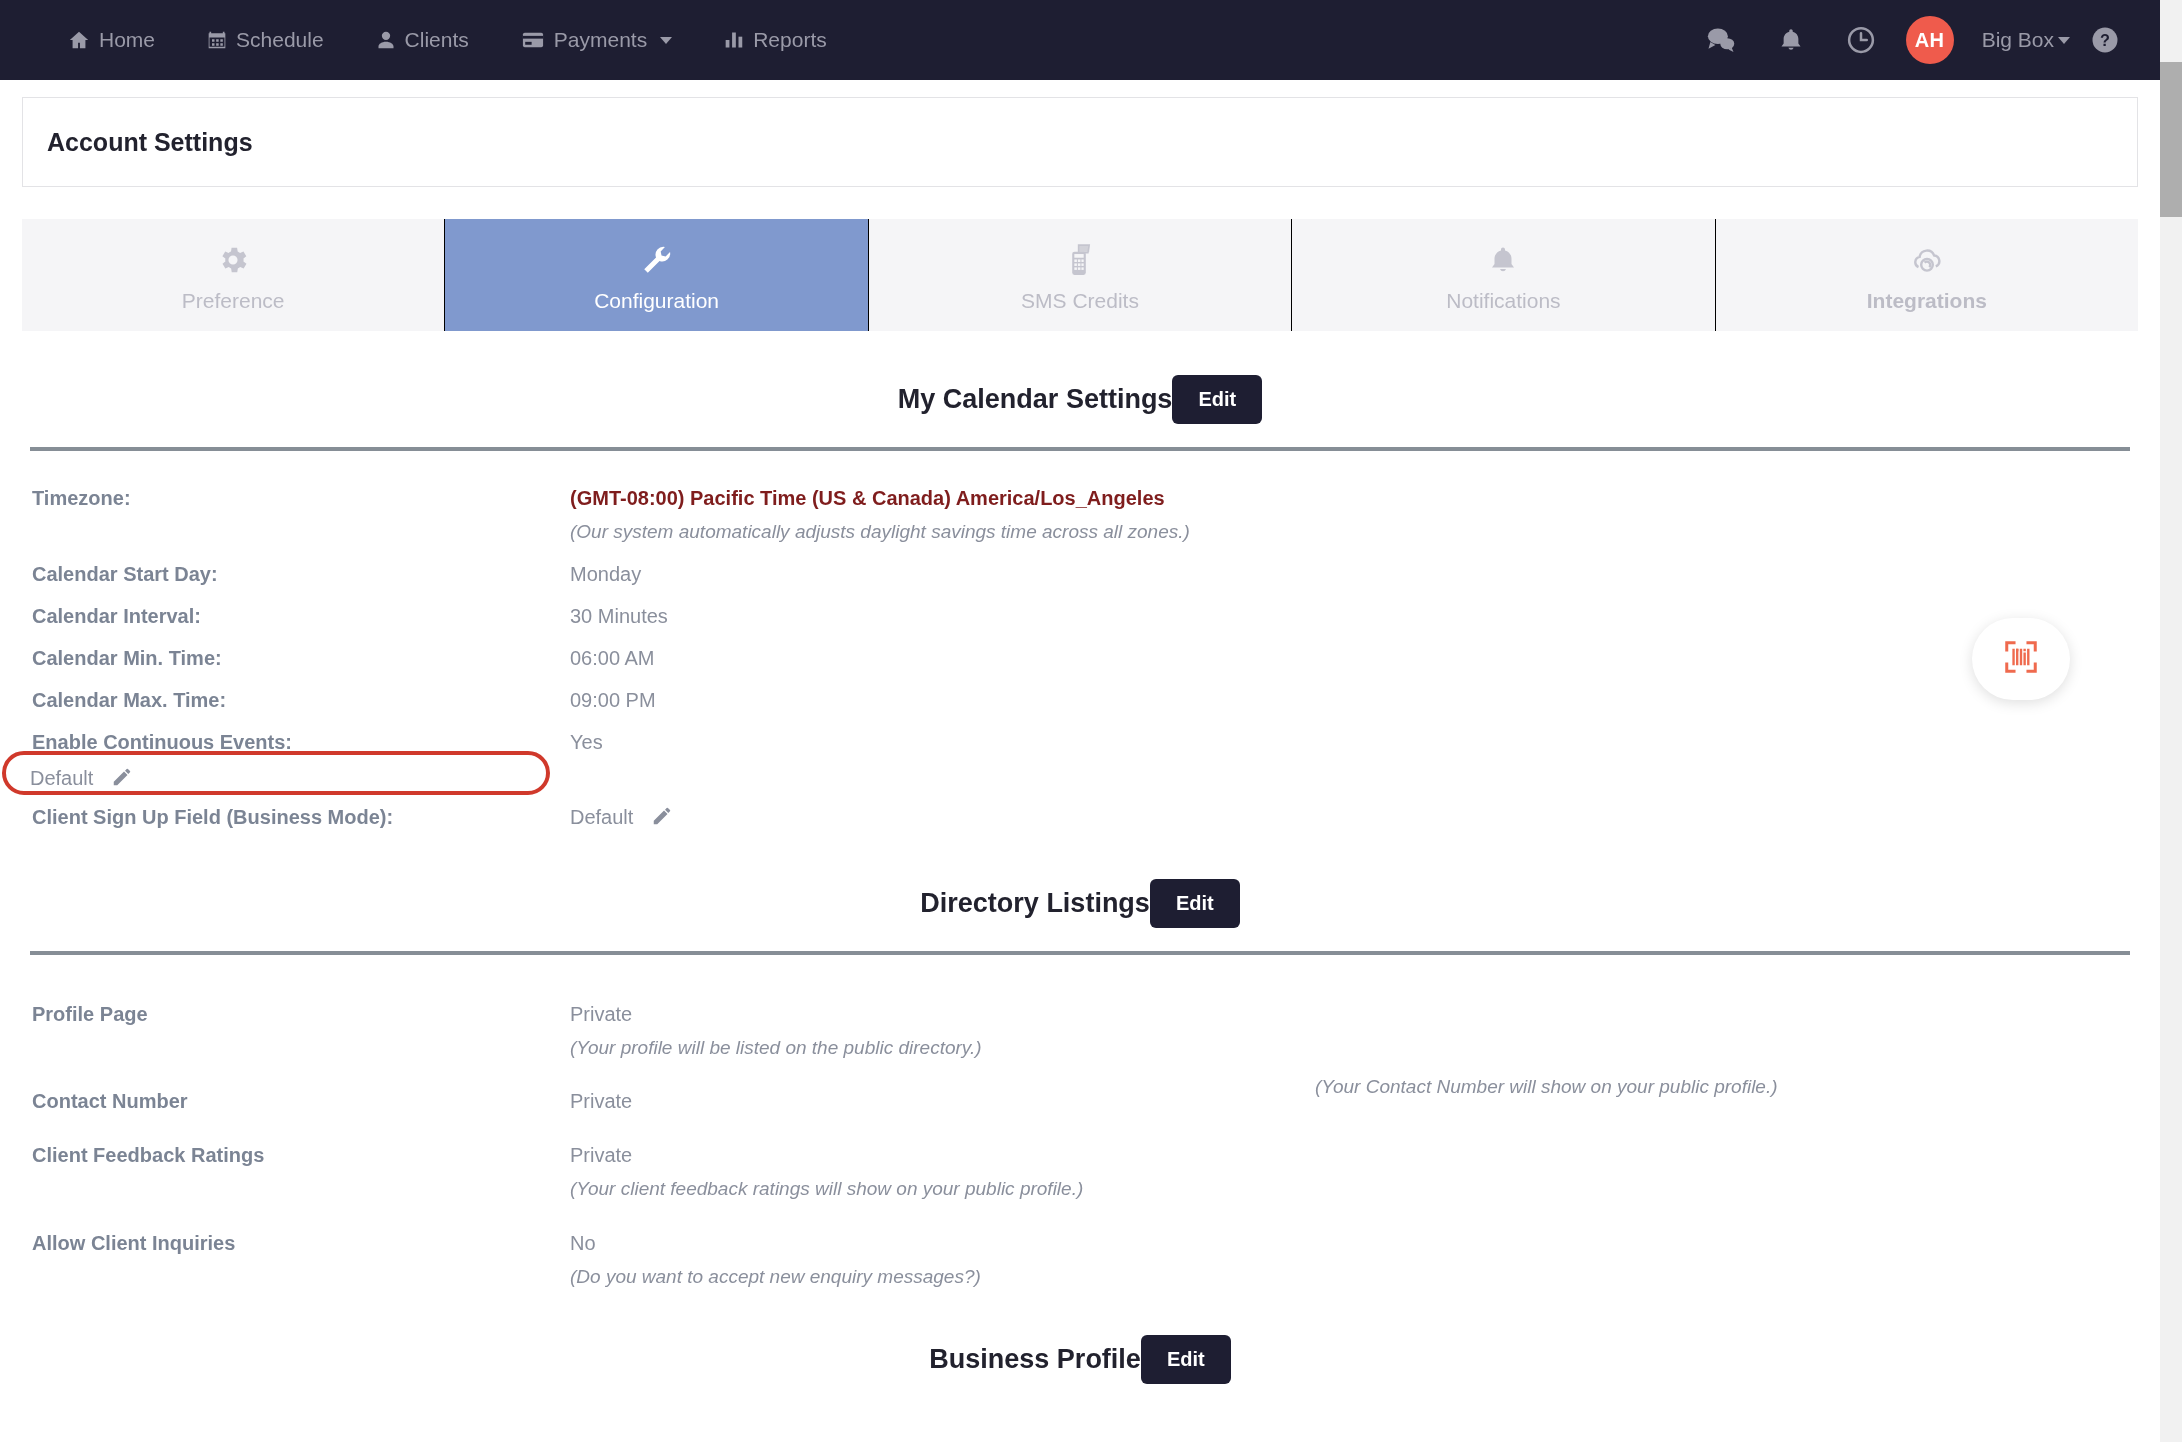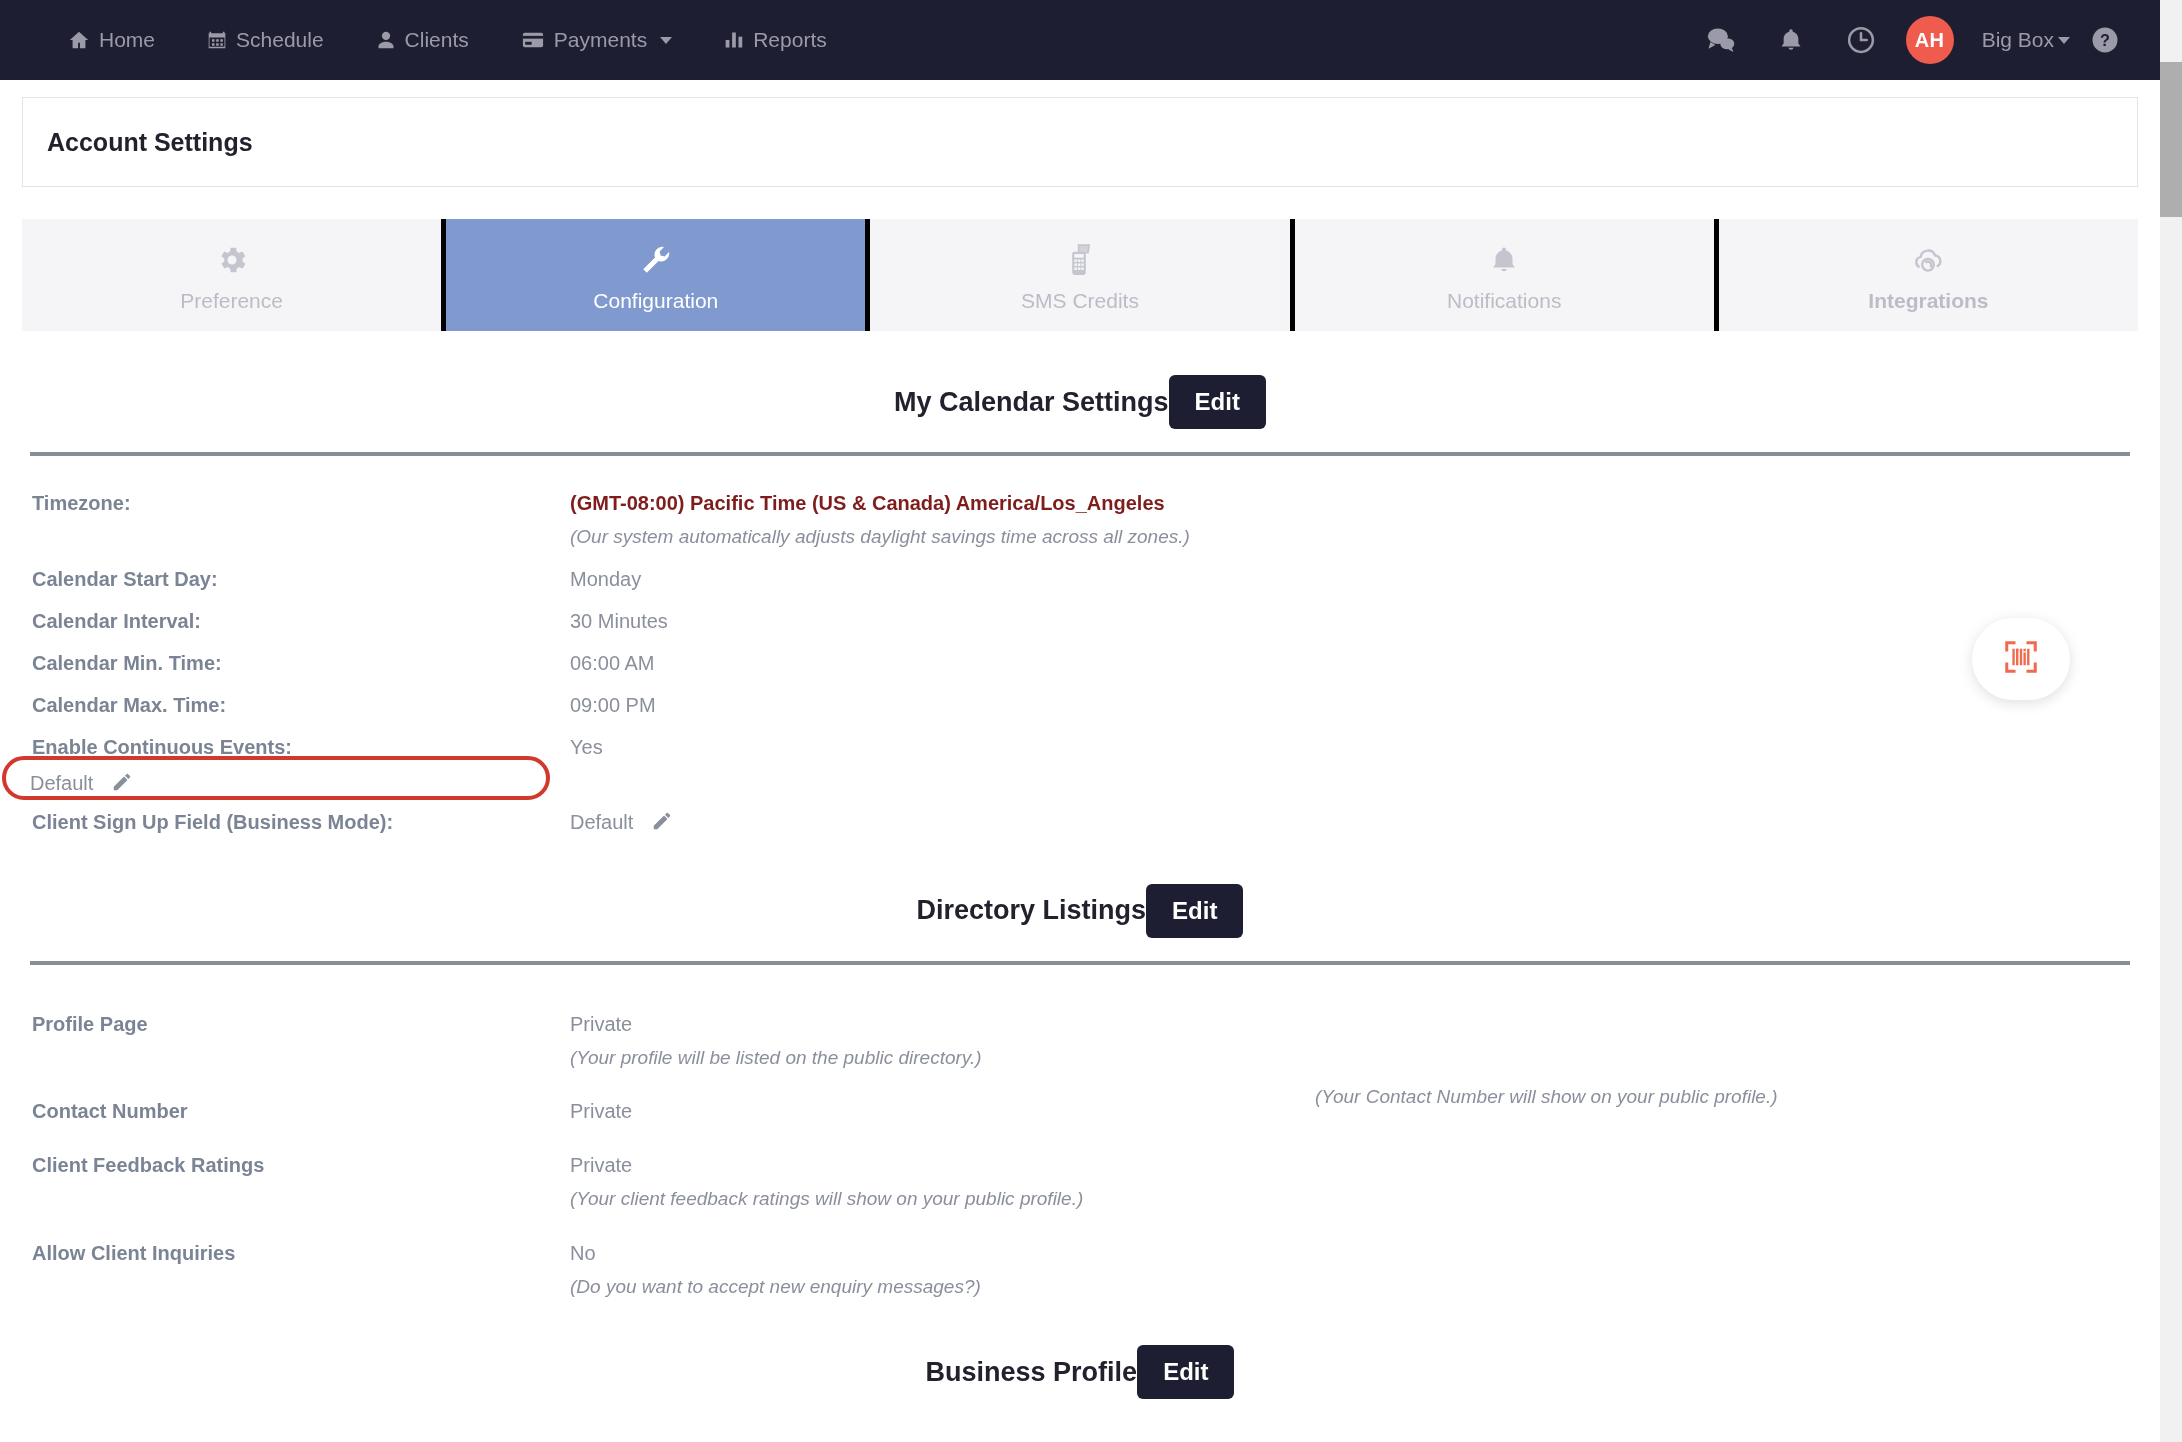--- a/index.html
+++ b/index.html
@@ -69,21 +69,21 @@
   }
 
   
   .tabs {
     display: flex; margin: 32px 22px 0 22px;
   }
   .tab {
     flex: 1 1 0;
     height: 112px;
     background: #f5f5f7;
-    border-right: 5px solid #000000;
+    border-right: 1px solid #000000;
     display: flex; flex-direction: column;
     align-items: center; justify-content: center;
     gap: 12px;
     color: #bcbcc6; font-size: 21px;
     cursor: pointer;
   }
   .tab:last-child { border-right: none; font-weight: bold; }
   .tab.active {
     background: #8099ce;
     color: #ffffff;
@@ -95,21 +95,21 @@
   .section { margin: 0 30px; position: relative; }
   .section-head {
     display: flex; align-items: center; justify-content: center;
     padding-top: 44px;
   }
   .section-title {
     font-size: 27px; font-weight: bold; color: #22222e;
   }
   .btn-edit {
     background: #1e1e32; color: #fff;
-    font-size: 24px; font-weight: 600;
+    font-size: 20px; font-weight: 600;
     border: none; border-radius: 6px;
     padding: 13px 26px;
     cursor: pointer;
   }
   .rule {
     height: 4px; background: #868e96;
     margin-top: 23px;
   }
 
   .rows { padding-top: 20px; }

